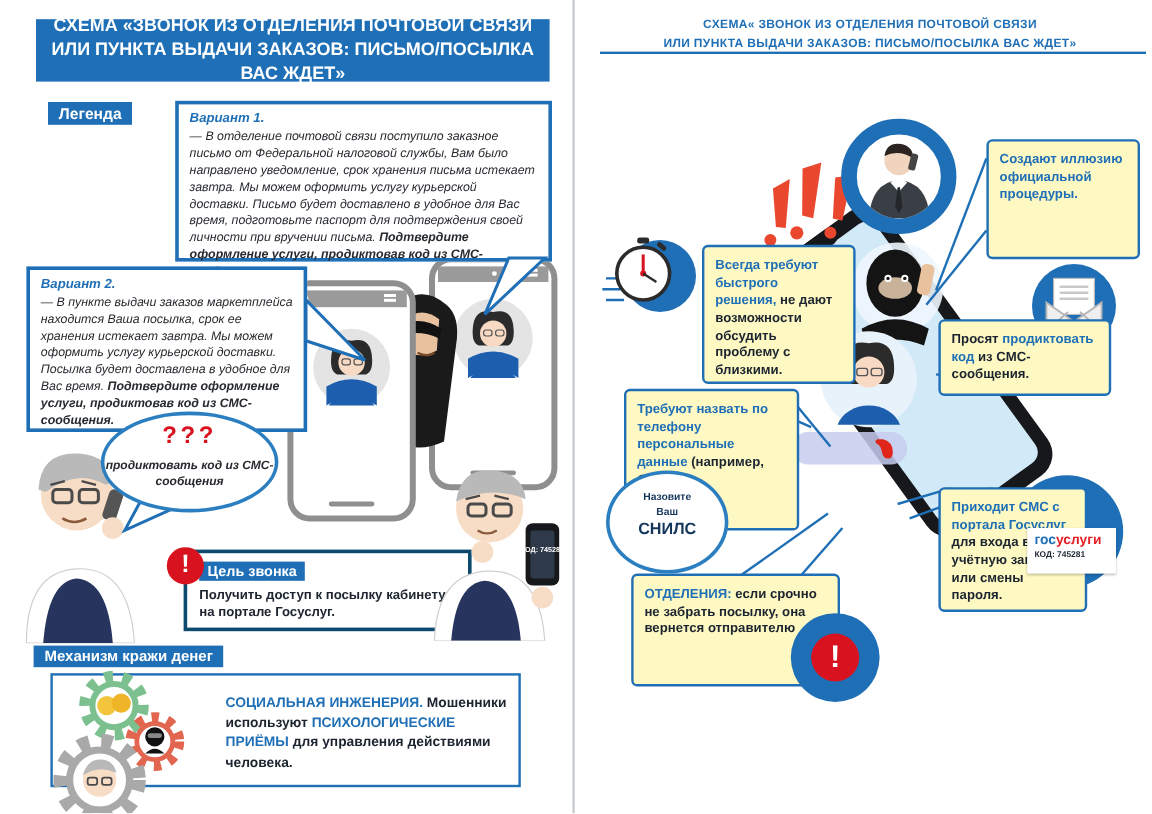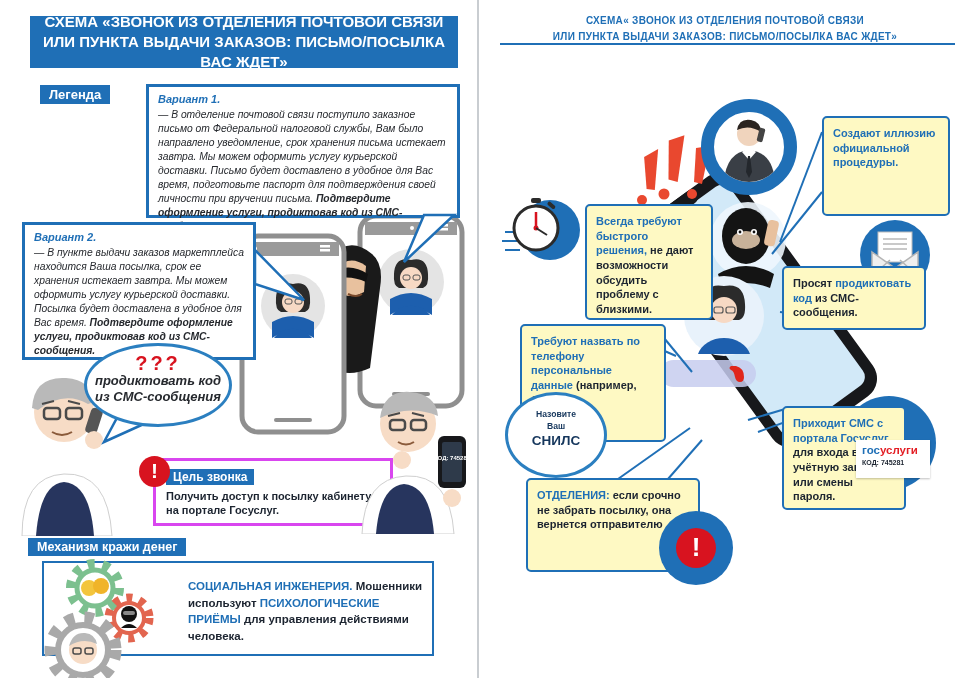--- a/index.html
+++ b/index.html
@@ -13,22 +13,22 @@
     color:#fff;font-weight:bold;font-size:15px;line-height:1.35;display:flex;align-items:center;
     justify-content:center;text-align:center;padding:0 8px;box-sizing:border-box;z-index:2;}
   .chip{position:absolute;background:#1f6fb6;color:#fff;font-weight:bold;
     padding:2px 9px;font-size:13px;z-index:4;}
   .vbox{position:absolute;background:#fff;border:3px solid #1f6fb6;padding:5px 9px;
     font-style:italic;font-size:10.3px;line-height:1.36;color:#26292e;box-sizing:border-box;z-index:2;}
   .vtitle{color:#1f6fb6;font-weight:bold;font-size:11px;margin-bottom:1px;}
   .qbubble{position:absolute;left:84px;top:343px;width:148px;height:84px;border:3px solid #2b7fc0;
     border-radius:50%;background:#fff;text-align:center;z-index:3;box-sizing:border-box;padding-top:7px;}
   .qmarks{color:#d8131f;font-weight:bold;font-size:20px;letter-spacing:3px;line-height:1;}
-  .qtext{font-size:13px;font-weight:bold;font-style:italic;color:#26292e;line-height:1.25;margin-top:0;}
-  .goal{position:absolute;left:153px;top:458px;width:240px;height:68px;border:3px solid #d946ef;
+  .qtext{font-size:10px;font-weight:bold;font-style:italic;color:#26292e;line-height:1.25;margin-top:10px;}
+  .goal{position:absolute;left:153px;top:458px;width:240px;height:68px;border:3px solid #0c4a6e;
     background:#fff;box-sizing:border-box;padding:6px 10px;z-index:2;}
   .goal .chip-in{display:inline-block;background:#1f6fb6;color:#fff;font-weight:bold;
     font-size:12px;padding:1px 7px;}
   .goal-text{margin-top:4px;font-weight:bold;font-size:11px;line-height:1.3;color:#1c2430;}
   .warn{position:absolute;left:139px;top:456px;width:31px;height:31px;border-radius:50%;
     background:#d8131f;color:#fff;font-weight:bold;font-size:21px;text-align:center;
     line-height:30px;z-index:3;}
   .mechbox{position:absolute;left:42px;top:561px;width:392px;height:95px;border:2.5px solid #1f6fb6;
     background:#fff;box-sizing:border-box;z-index:1;}
   .mechtext{position:absolute;left:188px;top:578px;width:238px;font-weight:bold;font-size:11.5px;

